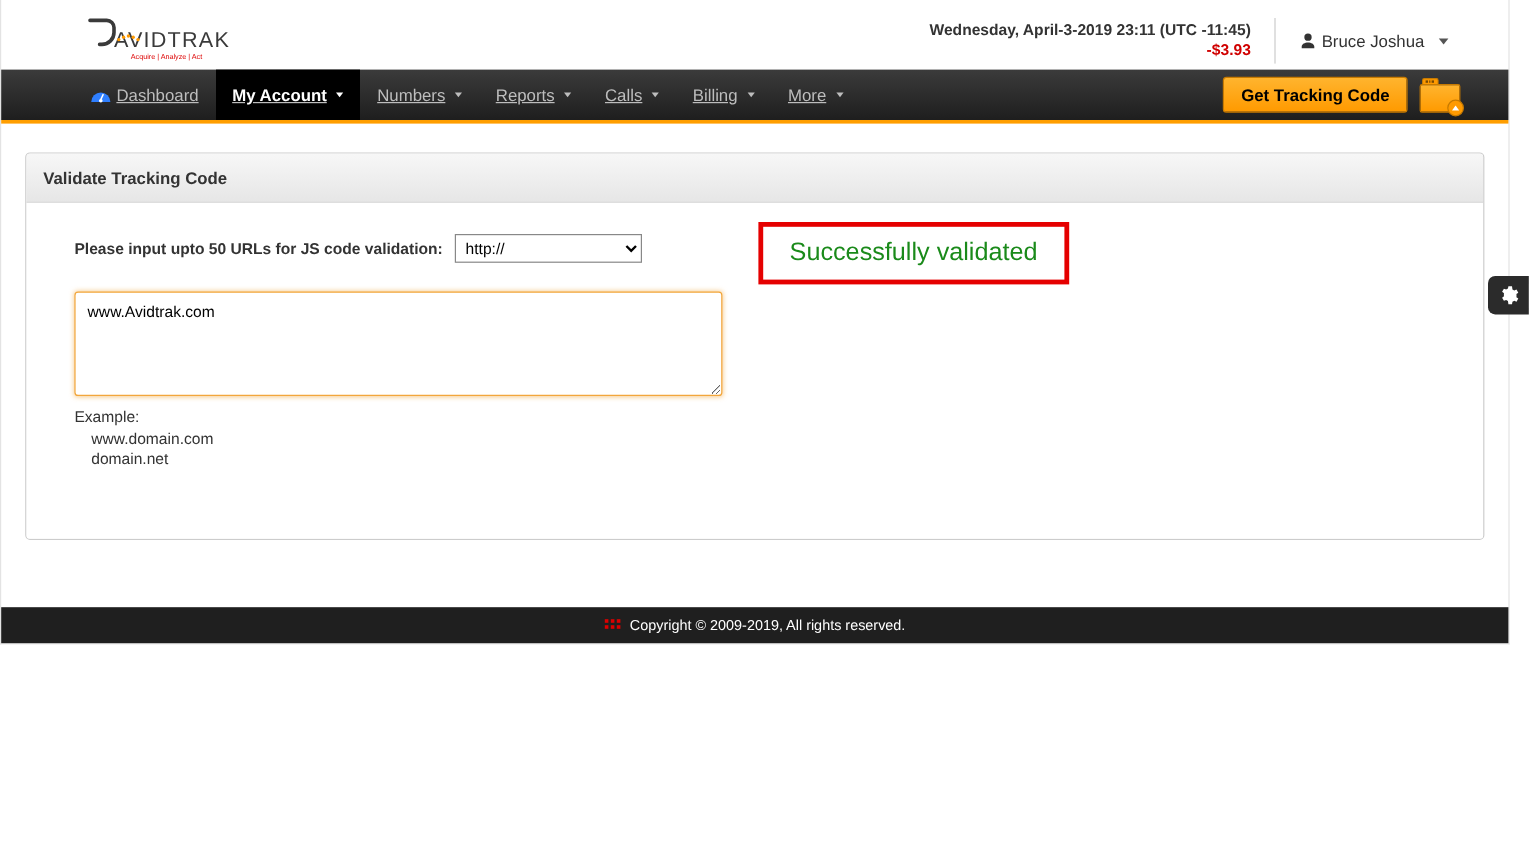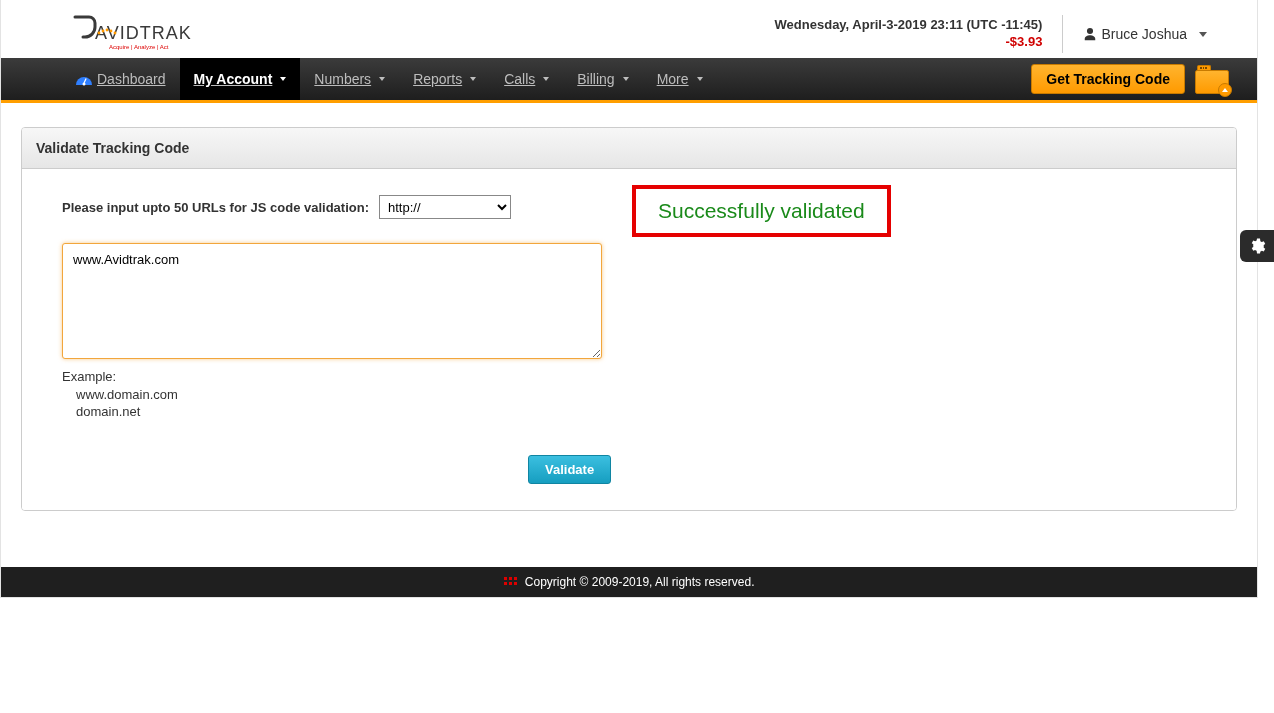--- a/index.html
+++ b/index.html
@@ -92,21 +92,21 @@
     border-top: 4px solid #bdbdbd;
     margin-left: 2px;
   }
   nav.main-nav .nav-item.active .caret-sm { border-top-color: #fff; }
   .dash-icon {
     width: 16px; height: 12px; display: inline-block; position: relative;
   }
   .dash-icon svg { display: block; }
   .nav-right {
     position: absolute;
-    right: 28px; top: 0; bottom: 0;
+    right: 40px; top: 0; bottom: 0;
     display: flex; align-items: center; gap: 10px;
   }
   .btn-tracking {
     background: linear-gradient(#ffb42e,#ff9a00);
     border: 1px solid #c77a00;
     color: #000;
     font-weight: bold;
     font-size: 14px;
     padding: 6px 14px;
     border-radius: 3px;
@@ -168,38 +168,38 @@
     align-items: center;
     gap: 10px;
     margin-bottom: 24px;
   }
   .form-label {
     font-weight: bold;
     font-size: 13px;
   }
   select.proto {
     height: 24px;
-    width: 132px;
+    width: 156px;
     border: 1px solid #888;
     background: #fff;
     font-size: 13px;
     padding: 0 4px;
   }
   .success-box {
     position: absolute;
     left: 610px; top: 16px;
     border: 4px solid #e50000;
     padding: 10px 22px;
     color: #1a8a1a;
     font-size: 21px;
     background: #fff;
     font-family: Arial, sans-serif;
   }
   textarea.urls {
-    width: 540px; height: 116px;
+    width: 540px; height: 87px;
     border: 1px solid #f2a63c;
     box-shadow: 0 0 4px rgba(242,166,60,0.6);
     border-radius: 3px;
     padding: 8px 10px;
     font-size: 13px;
     resize: both;
     outline: none;
     font-family: Arial, sans-serif;
   }
   .example {
@@ -355,23 +355,20 @@
         </div>
 
         <textarea class="urls" style="">www.Avidtrak.com</textarea>
 
         <div class="example">
           <div>Example:</div>
           <div class="indent">www.domain.com</div>
           <div class="indent">domain.net</div>
         </div>
 
-        <div class="validate-wrap">
-          <button class="btn-validate">Validate</button>
-        </div>
       </div>
     </div>
   </div>
 
   <footer>
     <span class="ft-icon">
       <span></span><span></span><span></span><span></span><span></span><span></span>
     </span>
     <span>Copyright © 2009-2019, All rights reserved.</span>
   </footer>

